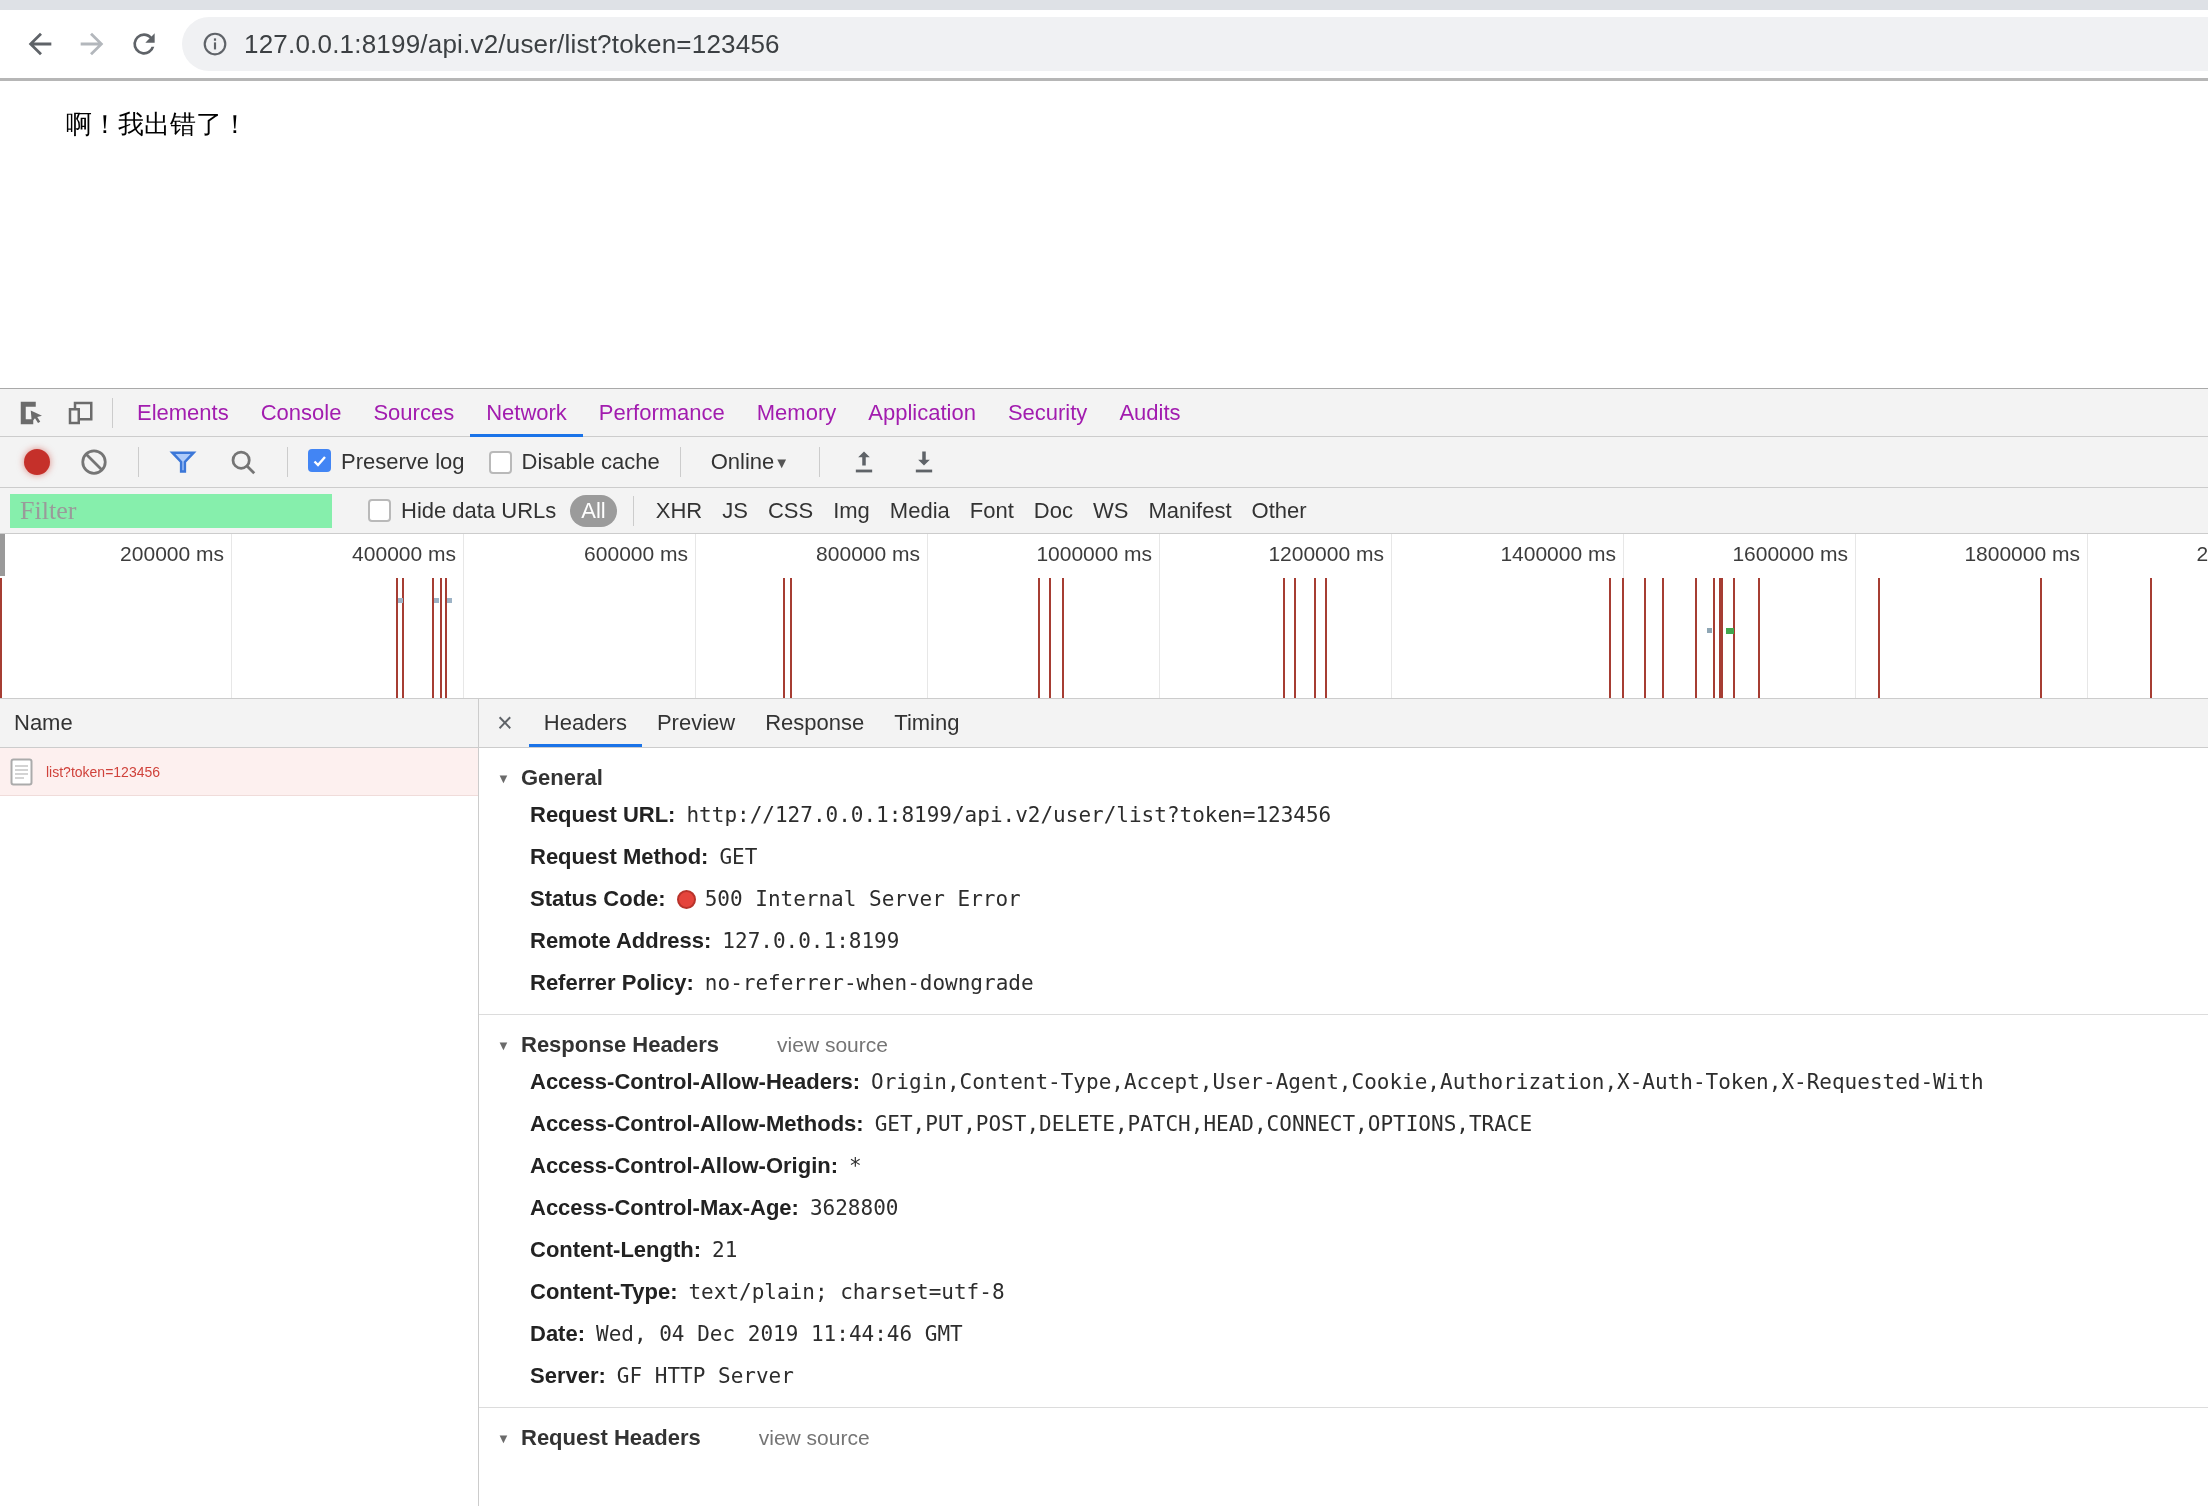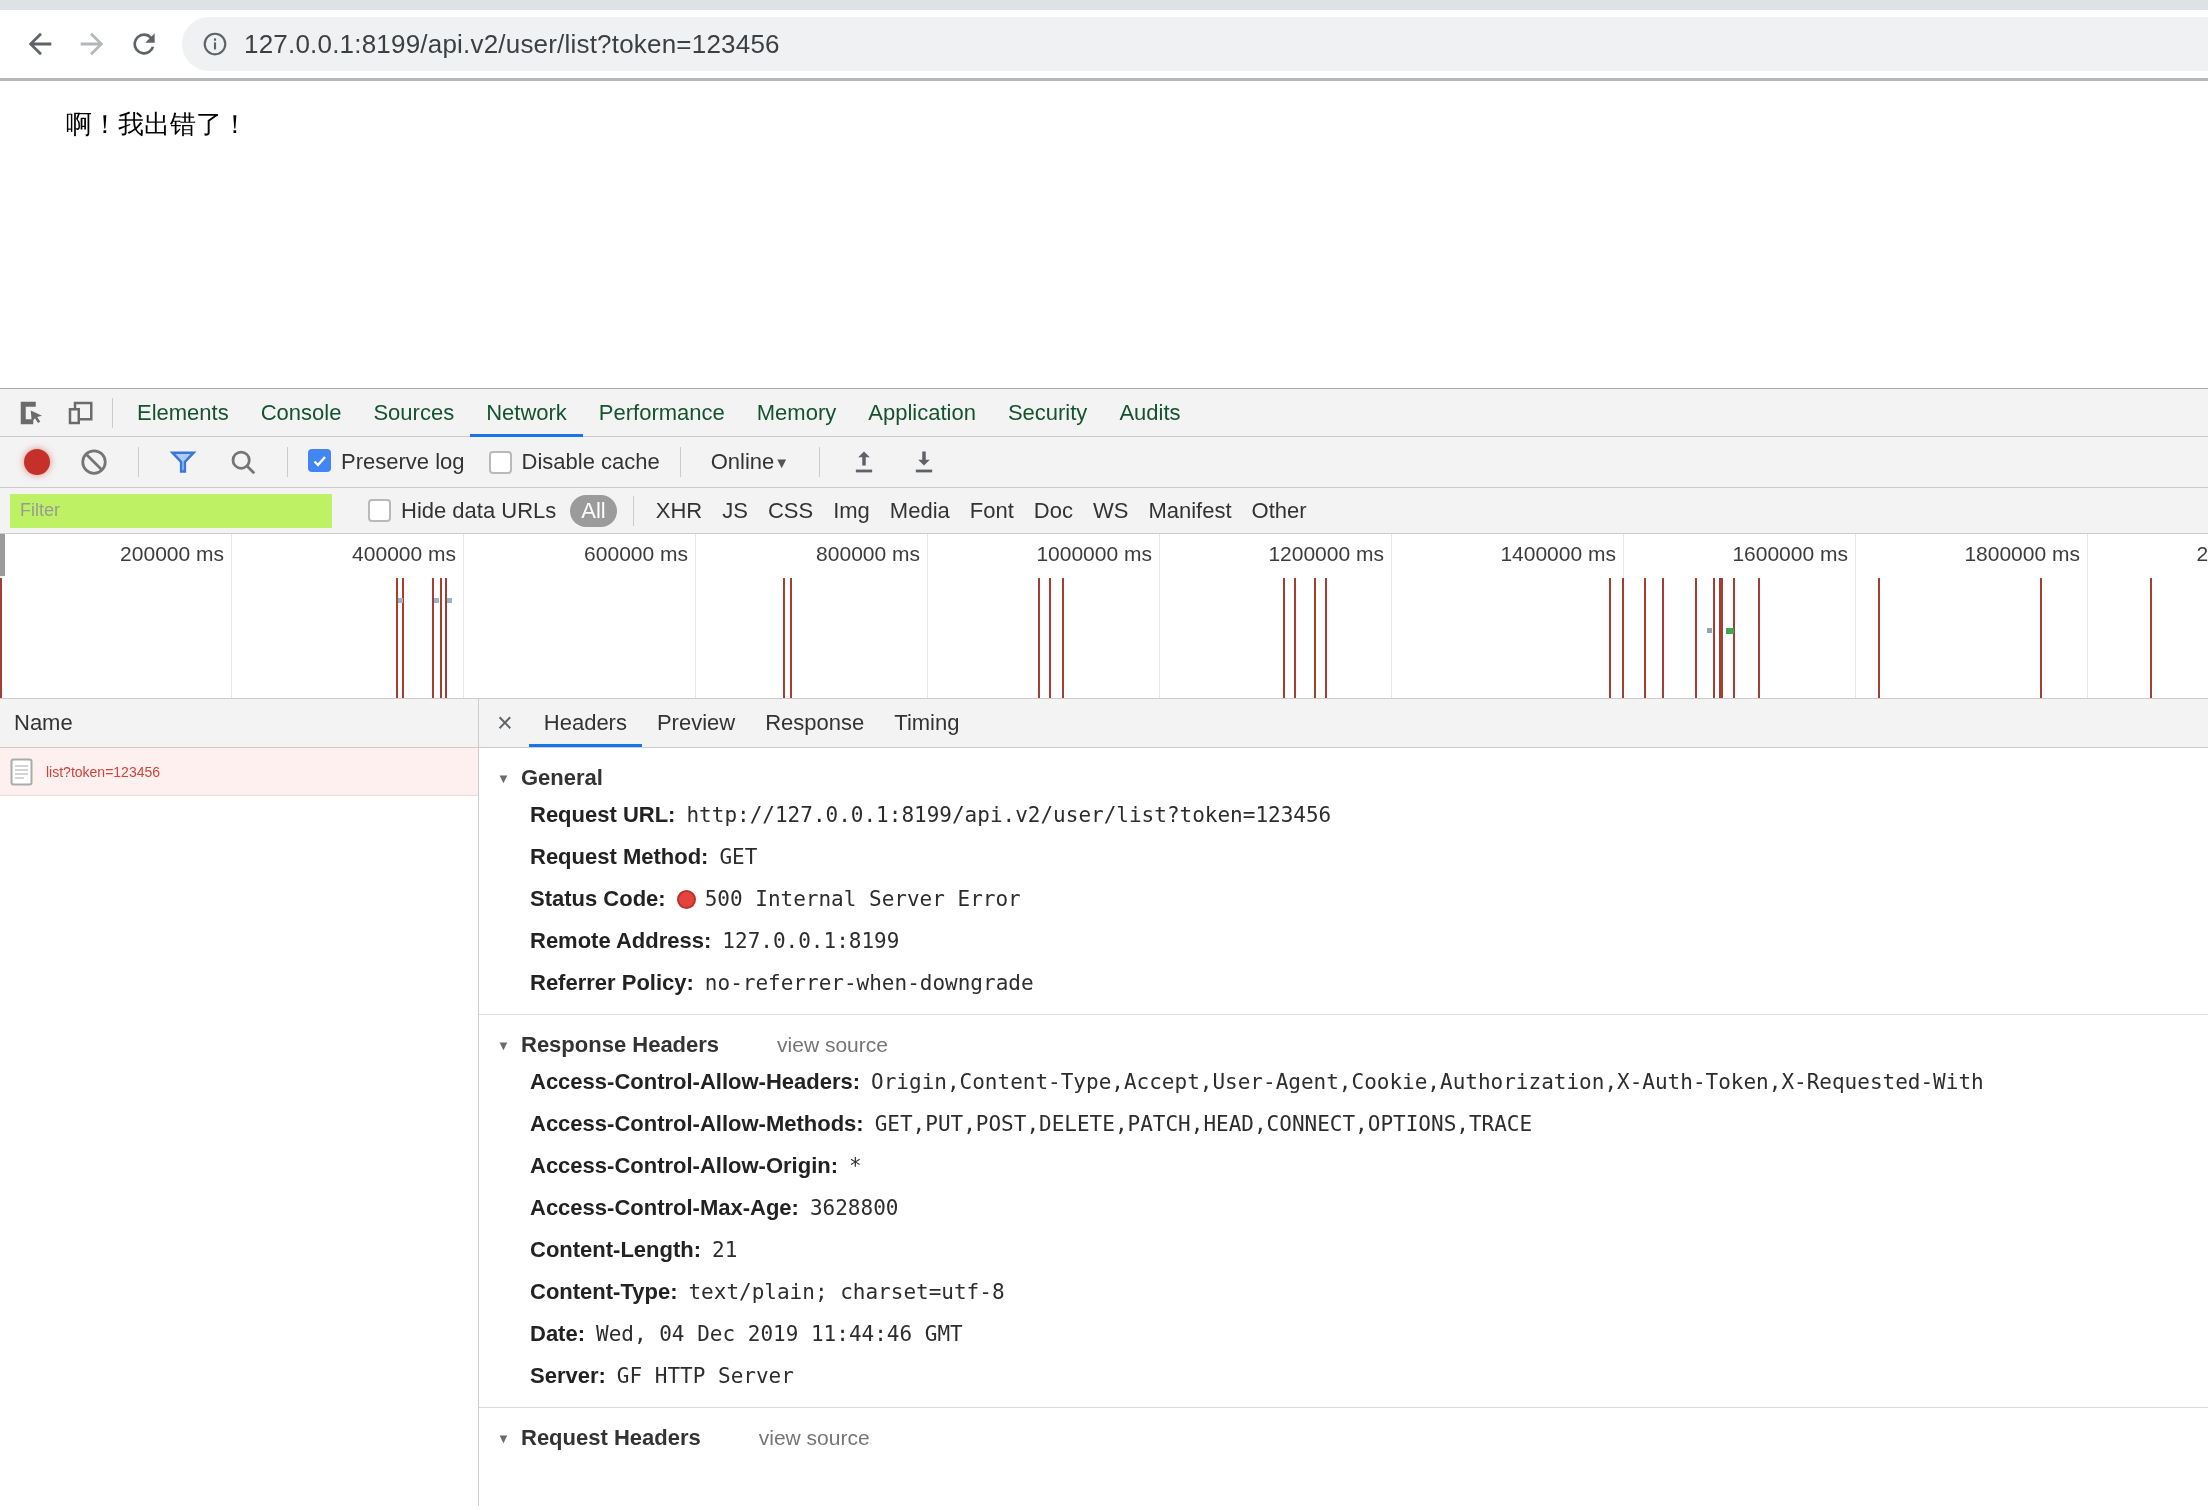--- a/index.html
+++ b/index.html
@@ -19,37 +19,37 @@
 
   .page-area { height:307px; background:#fff; padding:26px 0 0 20px; }
   .page-text { font-size:26px; color:#000;padding-left:46px; }
 
   
   .devtools { border-top:1px solid #a9a9a9; }
   .row-bg { background:#f3f3f3; border-bottom:1px solid #ccc; display:flex; align-items:center; }
   .dt-tabbar { height:48px; padding-left:8px; }
   .dt-icon-btn { width:48px; height:48px; display:flex; align-items:center; justify-content:center; }
   .vdiv { width:1px; height:30px; background:#ccc; margin:0 8px; flex:none; }
-  .dt-tab { padding:0 16px; height:48px; line-height:48px; font-size:22px; color:#14532d; }
+  .dt-tab { padding:0 16px; height:48px; line-height:48px; font-size:22px; color:#a21caf; }
   .dt-tab.active { box-shadow: inset 0 -3px 0 #1a73e8; }
 
   .dt-toolbar { height:51px; padding-left:16px; gap:12px; }
   .record-dot { width:26px; height:26px; border-radius:50%; background:#c5302a;
                 box-shadow:0 0 7px rgba(201,45,34,.55); margin:0 8px; }
   .tool-label { font-size:22px; color:#333; }
   .chk { width:23px; height:23px; border-radius:4px; flex:none;
          display:flex; align-items:center; justify-content:center; }
   .chk.checked { background:#4285f4; }
   .chk.unchecked { background:#fff; border:2px solid #b9b9b9; }
   .online-wrap { display:flex; align-items:center; padding:0 10px; }
   .caret { font-size:15px; color:#555; }
 
   .dt-filterrow { height:46px; padding-left:10px; gap:14px; }
-  .filter-input { width:322px; height:34px; border:none; outline:none; background:#bef264;
-                  font-size:18px; color:#333; padding:0 10px; font-family:Liberation Sans, sans-serif; }
+  .filter-input { width:322px; height:34px; border:none; outline:none; background:#86efac;
+                  font-size:26px; color:#333; padding:0 10px; font-family:Liberation Serif, serif; }
   .filter-input::placeholder { color:#9a9a9a; }
   .all-pill { background:#9b9b9b; color:#fff; border-radius:17px; height:32px;
               padding:0 11px; display:flex; align-items:center; font-size:22px; }
   .type-item { font-size:22px; color:#333; padding:0 6px; }
 
   .dt-timeline { height:165px; position:relative; background:#fff;
                  border-bottom:1px solid #ccc; overflow:hidden; }
   .tl-grid { position:absolute; top:0; bottom:0; width:1px; background:#e7e7e7; }
   .tl-label { position:absolute; top:8px; width:160px; text-align:right;
               font-size:21px; color:#3c3c3c; }

